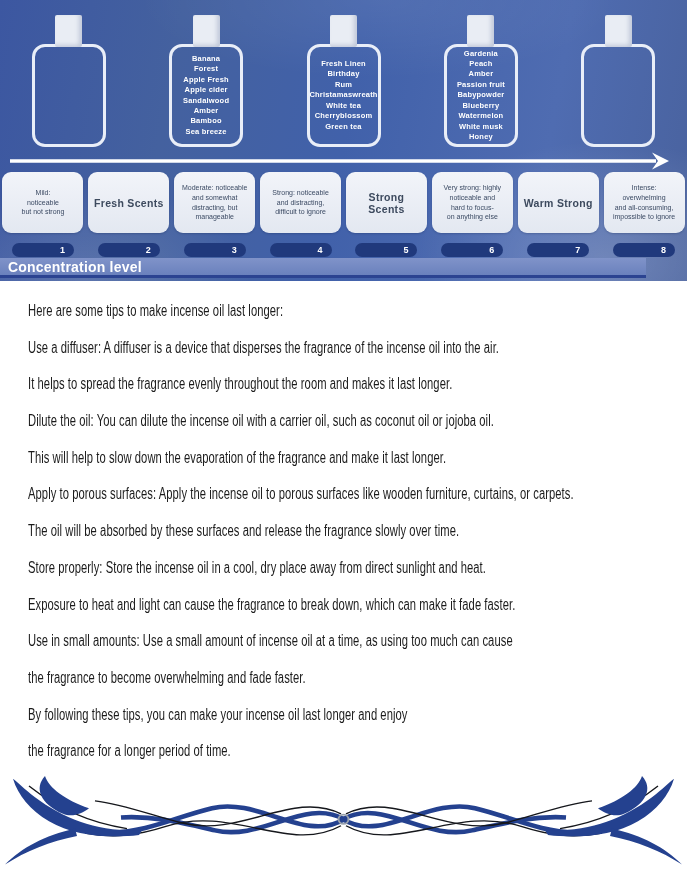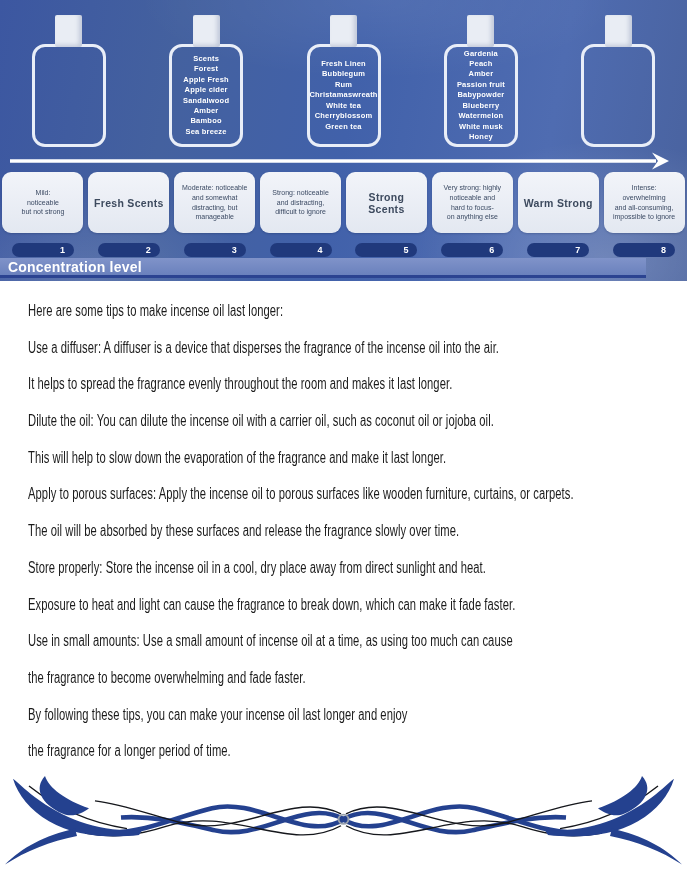--- a/index.html
+++ b/index.html
@@ -86,38 +86,38 @@
     <div class="cap"></div>
     <div class="bottle-body">
       <div class="scent-list"></div>
     </div>
   </div>
 
   <div class="bottle-col">
     <div class="cap"></div>
     <div class="bottle-body">
       <div class="scent-list">
-              <div>Scents</div>
+              <div>Banana</div>
               <div>Forest</div>
               <div>Apple Fresh</div>
               <div>Apple cider</div>
               <div>Sandalwood</div>
               <div>Amber</div>
               <div>Bamboo</div>
               <div>Sea breeze</div>
             </div>
     </div>
   </div>
 
   <div class="bottle-col">
     <div class="cap"></div>
     <div class="bottle-body">
       <div class="scent-list">
               <div>Fresh Linen</div>
-              <div>Bubblegum</div>
+              <div>Birthday</div>
               <div>Rum</div>
               <div>Christamaswreath</div>
               <div>White tea</div>
               <div>Cherryblossom</div>
               <div>Green tea</div>
             </div>
     </div>
   </div>
 
   <div class="bottle-col">

